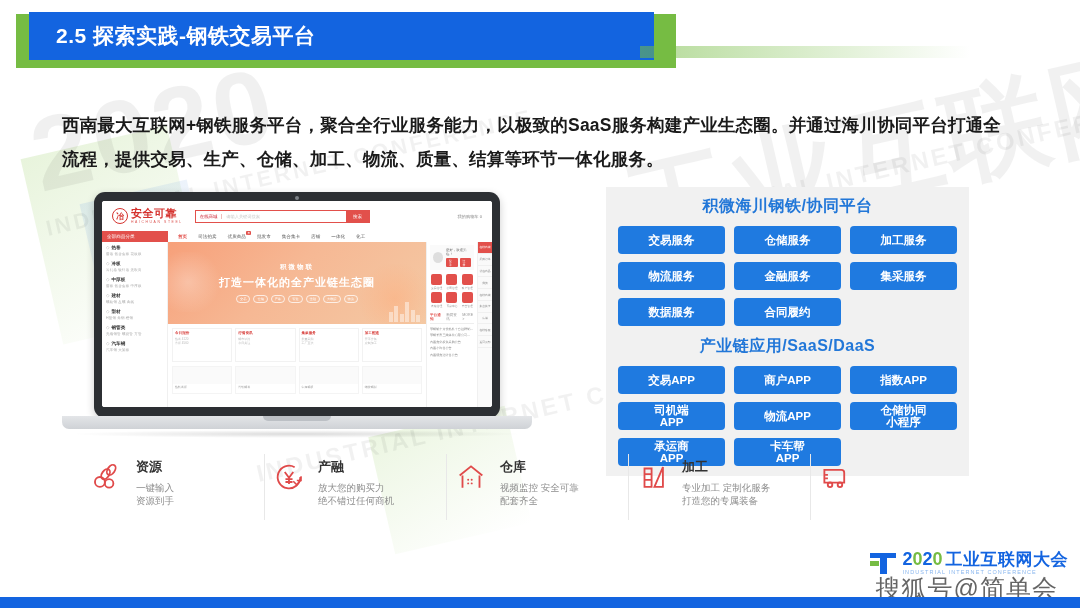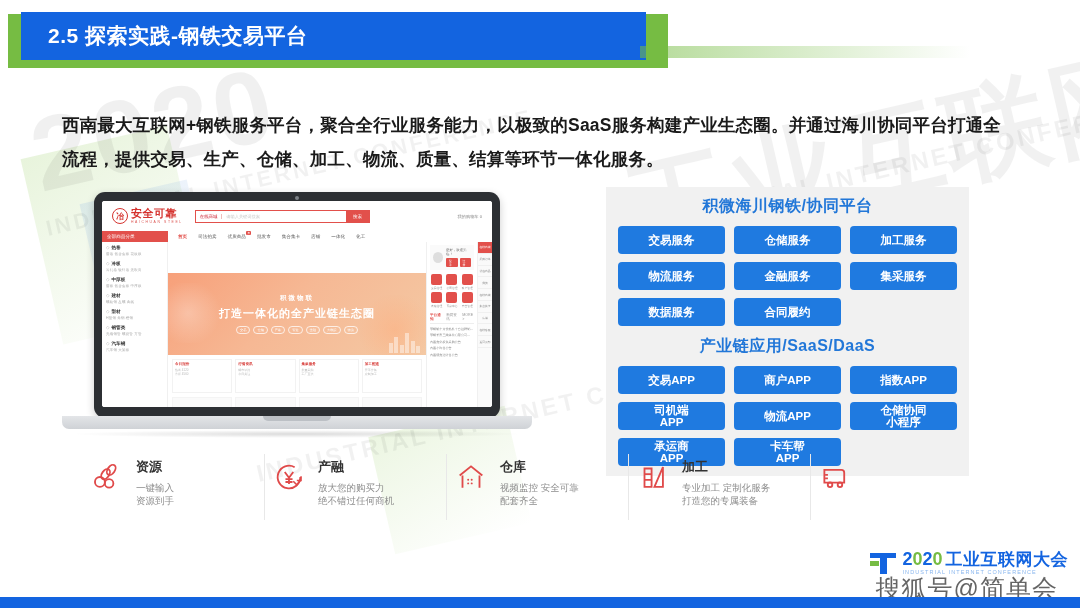--- a/index.html
+++ b/index.html
@@ -41,21 +41,21 @@
     background: linear-gradient(160deg, rgba(140,200,80,.17), rgba(255,255,255,0));
     transform: rotate(-13deg);
   }
   .wm-blue-1 {
     position:absolute; left:95px; top:190px; width:110px; height:150px;
     background: linear-gradient(160deg, rgba(110,160,225,.16), rgba(255,255,255,0));
     transform: rotate(-13deg);
   }
 
   
-  .header-wrap { position: absolute; left: 8px; top: 14px; width: 776px; height: 54px; }
+  .header-wrap { position: absolute; left: 16px; top: 14px; width: 776px; height: 54px; }
   .header-green { position: absolute; left: 0; top: 0; width: 660px; height: 54px; background: #76bc43; }
   .header-blue  { position: absolute; left: 13px; top: -2px; width: 625px; height: 48px; background: #1364e0; }
   .header-title {
     position: absolute; left: 40px; top: 8px;
     color: #fff; font-size: 21px; font-weight: 700; letter-spacing: .5px;
   }
   .header-fade {
     position:absolute; left:640px; top:46px; width:330px; height:12px;
     background: linear-gradient(90deg, rgba(118,188,67,.55), rgba(118,188,67,0));
   }
@@ -116,21 +116,21 @@
   .nav-badge { position:absolute; top:-3px; right:-5px; background:#e2504b; color:#fff; font-size:2.6px;
       padding:0 1px; border-radius:1px; }
 
   .site-body { display: flex; height: 174px; }
   .site-side { width: 66px; border-right: 1px solid #f0f0f0; padding: 3px 4px; background: #fff; }
   .side-cat { margin-bottom: 5.5px; }
   .side-cat-t { font-size: 4.6px; color: #333; font-weight: 700; display: flex; gap: 2px; align-items: center; }
   .side-cat-ico { color: #bbb; font-size: 4.5px; }
   .side-cat-s { font-size: 3.5px; color: #aaa; margin-top: 1.5px; letter-spacing: .2px; }
 
-  .site-center { flex: 1; padding: 0; position: relative; margin-top: 31px; }
+  .site-center { flex: 1; padding: 0; position: relative; }
   .banner {
     height: 82px; background: linear-gradient(135deg,#f7a07a,#f6b894 45%, #f4c9a4);
     position: relative; overflow: hidden; display: flex; flex-direction: column;
     align-items: center; justify-content: center; color: #fff;
   }
   .banner::before{content:"";position:absolute;left:-20px;top:10px;width:80px;height:60px;
     background:radial-gradient(circle,rgba(255,255,255,.28),rgba(255,255,255,0) 65%);}
   .banner::after{content:"";position:absolute;right:-14px;bottom:-10px;width:90px;height:70px;
     background:radial-gradient(circle,rgba(255,170,120,.45),rgba(255,255,255,0) 65%);}
   .banner-sm { font-size: 6.5px; font-weight: 700; letter-spacing: 2px; margin-bottom: 3px; z-index:1;}

